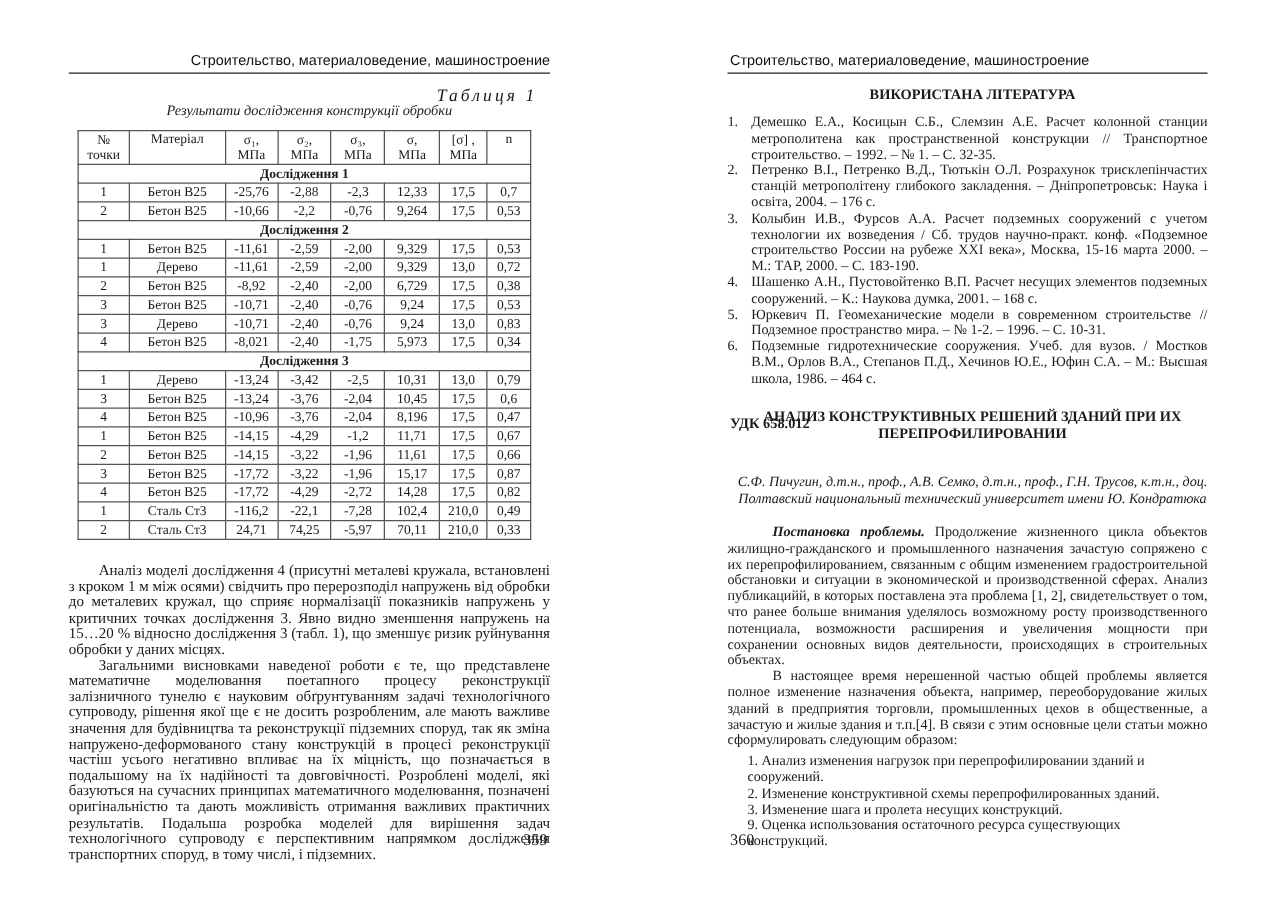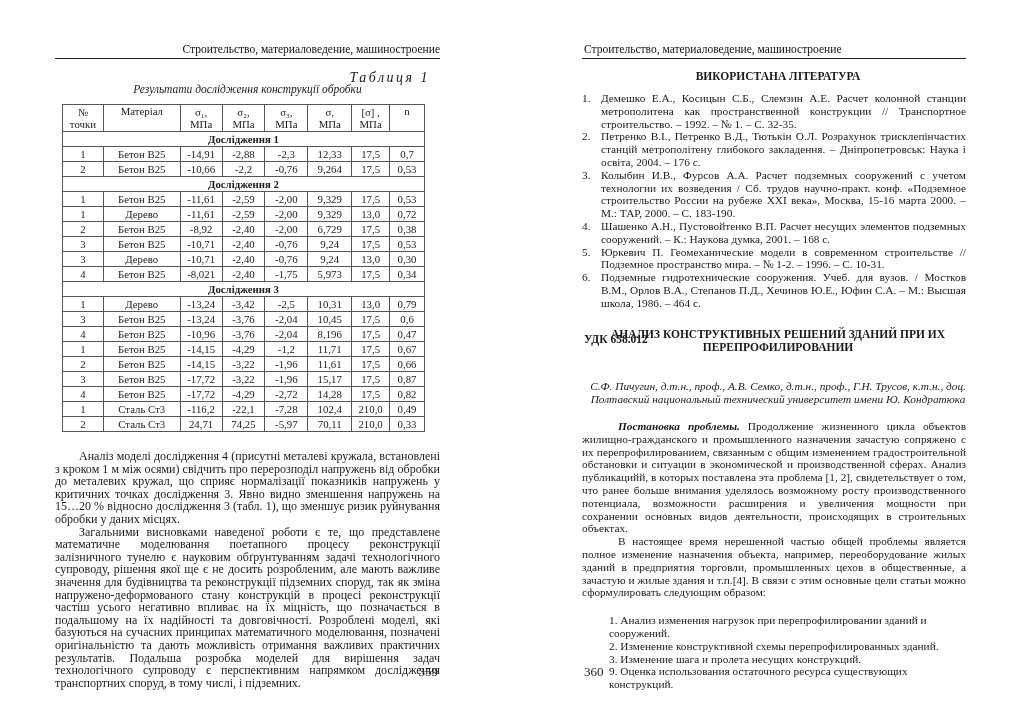--- a/index.html
+++ b/index.html
@@ -1,20 +1,20 @@
 <!DOCTYPE html>
 <html><head>
 <meta charset="utf-8">
 <style>
   html, body { margin:0; padding:0; background:#ffffff; }
   body { width:1024px; height:724px; position:relative; overflow:hidden; font-family:"Liberation Serif", serif; color:#1a1a1a; }
   .page { position:absolute; top:0; height:724px; }
   .page-left { left:55px; width:385px; }
   .page-right { left:582px; width:392px; }
-  .running-head { position:absolute; top:43px; font-family:Liberation Serif, serif; font-size:11.5px; color:#111; white-space:nowrap; }
+  .running-head { position:absolute; top:43px; font-family:Liberation Sans, sans-serif; font-size:11.5px; color:#111; white-space:nowrap; }
   .page-left .running-head { right:0; }
   .page-right .running-head { left:2px; }
   .head-rule { position:absolute; top:58px; height:0; border-top:1px solid #222; }
   .page-left .head-rule { left:0; width:385px; }
   .page-right .head-rule { left:0; width:384px; }
 
   .table-label { position:absolute; top:70px; right:10px; font-style:italic; font-size:14px; letter-spacing:2.5px; }
   .table-caption { position:absolute; top:83px; left:0; width:385px; text-align:center; font-style:italic; font-size:11.5px; }
 
   table.results { position:absolute; top:104px; left:7px; width:363px; border-collapse:collapse; font-size:10.8px; }
@@ -34,21 +34,21 @@
   ol.refs { position:absolute; top:92px; left:0; width:384px; margin:0; padding:0; list-style:none; font-size:11.3px; line-height:12.8px; }
   ol.refs li { position:relative; padding-left:19px; text-align:justify; }
   ol.refs li .num { position:absolute; left:0; top:0; }
 
   .udc { position:absolute; top:333px; left:2px; font-weight:bold; font-size:11.5px; }
   .art-title { position:absolute; top:328px; left:0; width:392px; text-align:center; font-weight:bold; font-size:11.5px; line-height:13px; }
   .authors { position:absolute; top:380px; left:0; width:392px; text-align:center; font-style:italic; font-size:11.3px; line-height:13px; }
   .article-body { position:absolute; top:420px; left:0; width:384px; font-size:11.3px; line-height:12.8px; text-align:justify; }
   .article-body p { margin:0; text-indent:36px; }
   .article-body .lead { font-weight:bold; font-style:italic; }
-  ul.goals { margin:15px; padding:0; list-style:none; }
+  ul.goals { margin:4px; padding:0; list-style:none; }
   ul.goals li { padding-left:12px; text-align:left; }
 </style>
 </head>
 <body>
 
 <div class="page page-left">
   <div class="running-head">Строительство, материаловедение, машиностроение</div>
   <div class="head-rule"></div>
   <div class="table-label">Таблиця 1</div>
   <div class="table-caption">Результати дослідження конструкції обробки</div>
@@ -76,21 +76,21 @@
         <th style="vertical-align:top;"><span>n</span></th>
       </tr>
     </thead>
     <tbody id="results-body">
         <tr>
           <td colspan="8" class="section">Дослідження 1</td>
         </tr>
         <tr>
           <td>1</td>
           <td>Бетон В25</td>
-          <td>-14,91</td>
+          <td>-25,76</td>
           <td>-2,88</td>
           <td>-2,3</td>
           <td>12,33</td>
           <td>17,5</td>
           <td>0,7</td>
         </tr>
         <tr>
           <td>2</td>
           <td>Бетон В25</td>
           <td>-10,66</td>
@@ -144,21 +144,21 @@
           <td>0,53</td>
         </tr>
         <tr>
           <td>3</td>
           <td>Дерево</td>
           <td>-10,71</td>
           <td>-2,40</td>
           <td>-0,76</td>
           <td>9,24</td>
           <td>13,0</td>
-          <td>0,30</td>
+          <td>0,83</td>
         </tr>
         <tr>
           <td>4</td>
           <td>Бетон В25</td>
           <td>-8,021</td>
           <td>-2,40</td>
           <td>-1,75</td>
           <td>5,973</td>
           <td>17,5</td>
           <td>0,34</td>

